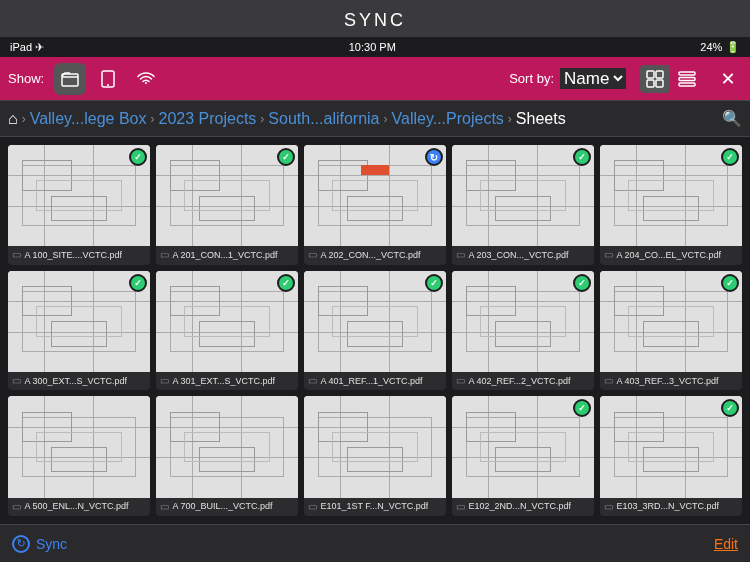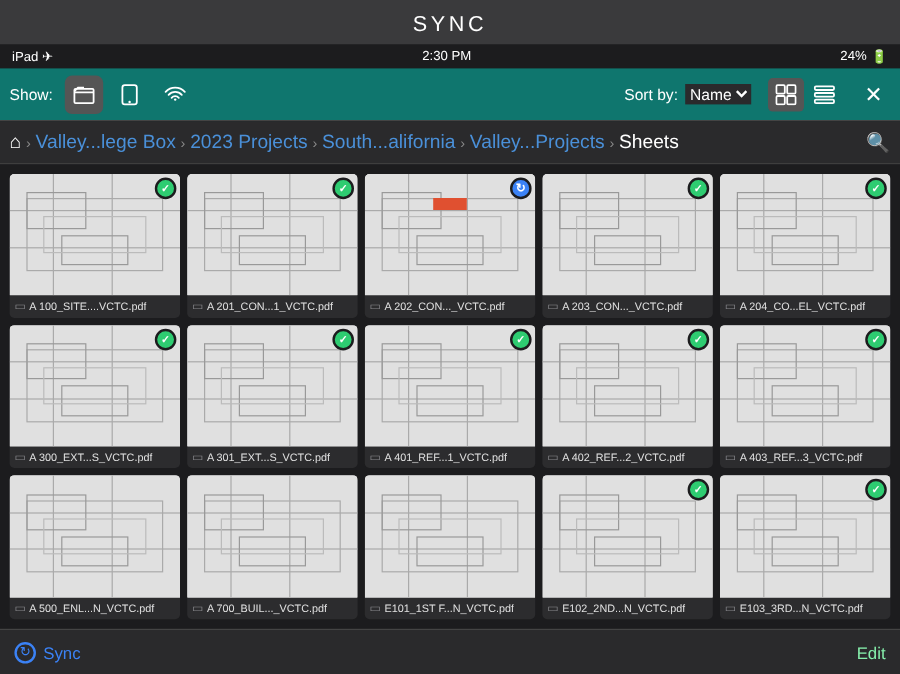--- a/index.html
+++ b/index.html
@@ -43,21 +43,21 @@
       font-size: 11px;
       color: #fff;
       height: 20px;
     }
     #status-left { display: flex; align-items: center; gap: 4px; }
     #status-center { font-weight: 500; }
     #status-right { display: flex; align-items: center; gap: 4px; font-size: 11px; }
 
     
     #toolbar {
-      background: #0f766e;
+      background: #be185d;
       display: flex;
       align-items: center;
       padding: 0 8px;
       height: 44px;
       gap: 6px;
       border-bottom: 1px solid #444;
     }
     #show-label {
       color: #fff;
       font-size: 13px;
@@ -84,21 +84,21 @@
       display: flex;
       align-items: center;
       gap: 6px;
       color: #fff;
       font-size: 13px;
     }
     #sort-select {
       background: #2a2a2c;
       border: none;
       color: #fff;
-      font-size: 13px;
+      font-size: 17px;
       outline: none;
       cursor: pointer;
     }
     #view-icons {
       display: flex;
       gap: 2px;
       margin-left: 8px;
     }
     .view-btn {
       width: 30px;
@@ -284,37 +284,38 @@
       height: 18px;
       border-radius: 50%;
       border: 2px solid #3b82f6;
       display: flex;
       align-items: center;
       justify-content: center;
       font-size: 11px;
       color: #3b82f6;
     }
     #edit-btn {
-      color: #86efac;
+      color: #f97316;
       font-size: 14px;
       cursor: pointer;
+      text-decoration: underline;
     }
   </style>
 </head>
 <body>
 
 <div id="sync-title">SYNC</div>
 
 <div id="ipad-frame">
 
   <div id="status-bar">
     <div id="status-left">
       <span>iPad ✈</span>
     </div>
-    <div id="status-center">2:30 PM</div>
+    <div id="status-center">10:30 PM</div>
     <div id="status-right">
       <span>24%</span>
       <span>🔋</span>
     </div>
   </div>
 
   <div id="toolbar">
     <span id="show-label">Show:</span>
 
     <div class="toolbar-icon active">

